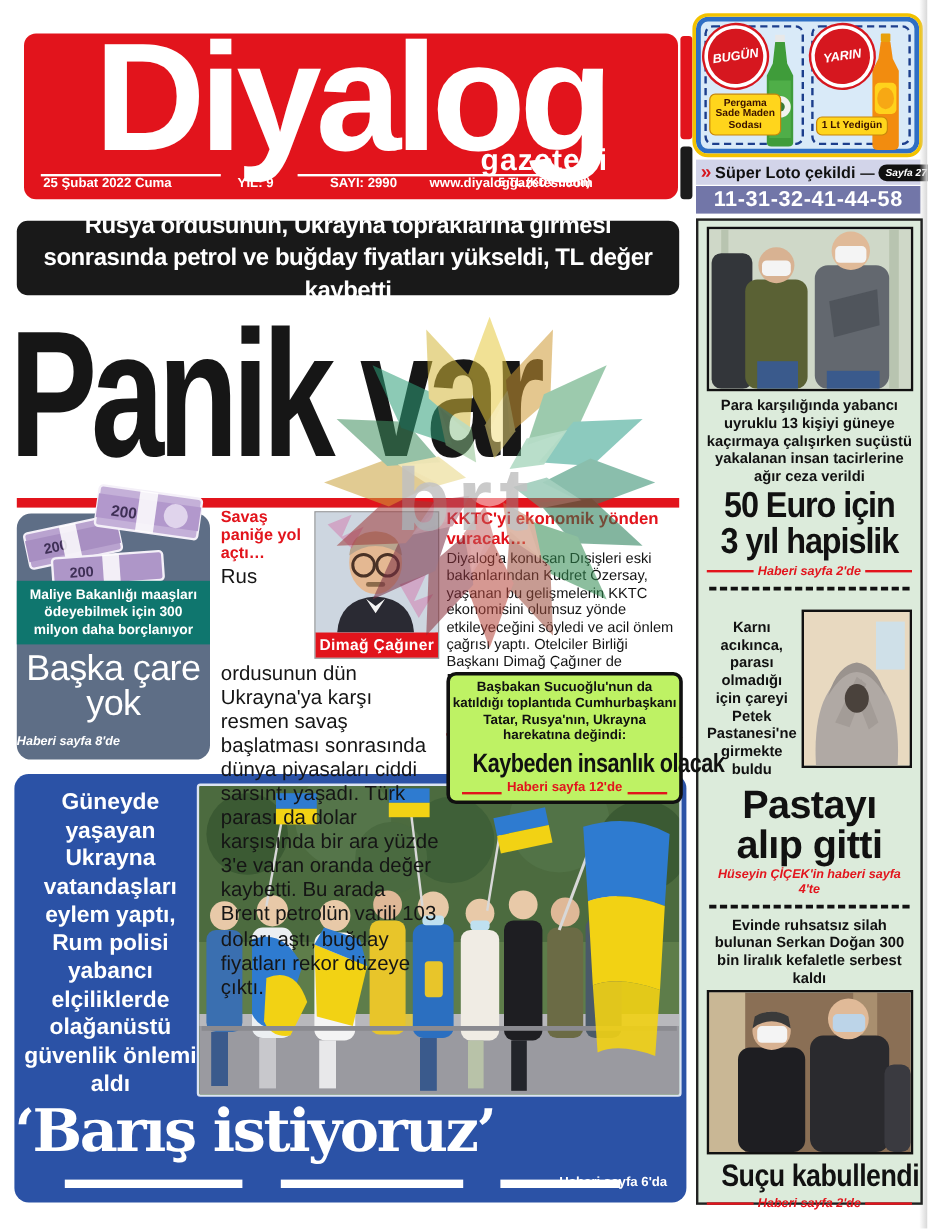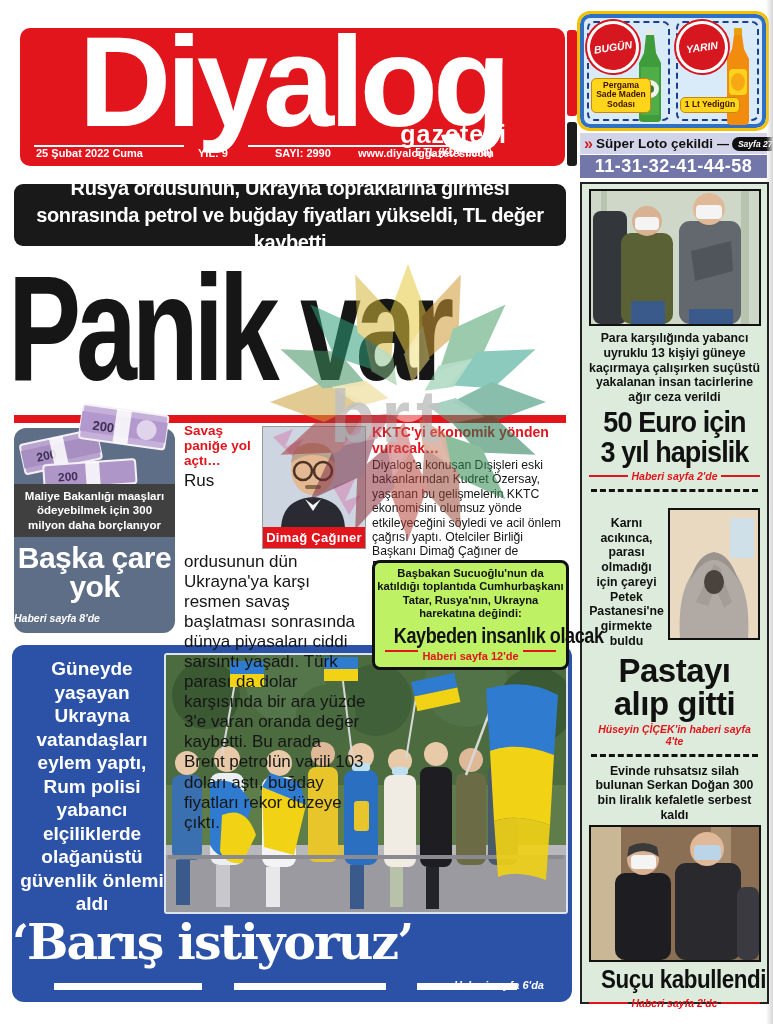--- a/index.html
+++ b/index.html
@@ -56,23 +56,23 @@
   .red-rule{left:14px;top:415px;width:552px;height:8px;background:#e2141c;z-index:1;}
 
   
   .watermark{left:238px;top:262px;width:334px;height:332px;opacity:.55;z-index:6;pointer-events:none;}
   .wm-text{font-size:74px;font-weight:800;fill:#8f8f8f;letter-spacing:6px;opacity:.85;
     font-family:"Liberation Sans",sans-serif;}
 
   
   .finance{left:14px;top:428px;width:161px;height:205px;background:#5e6e86;border-radius:12px;z-index:7;}
   .money{position:absolute;left:0px;top:-36px;}
-  .fin-kicker{position:absolute;top:56px;left:0;right:0;background:#404040;color:#fff;
+  .fin-kicker{position:absolute;top:56px;left:0;right:0;background:#0f766e;color:#fff;
     font-size:11.5px;font-weight:800;text-align:center;line-height:1.25;padding:5px 3px;}
-  .fin-head{position:absolute;top:116px;left:0;right:0;color:#fff;font-size:30px;font-weight:700;
+  .fin-head{position:absolute;top:116px;left:0;right:0;color:#fff;font-size:30px;font-weight:400;
     text-align:center;line-height:.95;letter-spacing:-.5px;}
   .fin-ref{position:absolute;bottom:9px;left:0;right:0;color:#fff;font-size:10.5px;
     font-weight:800;font-style:italic;}
 
   
   .war{left:184px;top:424px;width:182px;z-index:3;}
   .portrait{float:right;width:102px;margin:2px 0 3px 6px;border:1px solid #999;background:#cfd8e2;}
   .portrait-cap{background:#e2141c;color:#fff;font-weight:800;font-size:13px;
     text-align:center;padding:3px 0;letter-spacing:.3px;}
   .war-title{color:#e2141c;font-weight:800;font-size:13.5px;line-height:1.1;margin-bottom:2px;}
@@ -85,35 +85,35 @@
   .kktc-byline{display:flex;align-items:center;margin-top:5px;gap:4px;}
   .kktc-byline .rline{flex:1;height:2px;background:#e2141c;}
   .kktc-byline span{color:#e2141c;font-weight:800;font-style:italic;font-size:10px;white-space:nowrap;}
 
   
   .tatar{left:372px;top:560px;width:197px;border:3px solid #101010;border-radius:8px;
     background:#bef264;box-sizing:border-box;padding:4px 2px 5px;z-index:3;}
   .tatar-kicker{font-size:11.2px;font-weight:800;text-align:center;line-height:1.2;}
   .tatar-head{font-size:22px;font-weight:800;text-align:center;white-space:nowrap;
     transform:scaleX(.82);letter-spacing:-.5px;margin:2px 0 1px;}
-  .tatar-ref{display:flex;align-items:flex-start;gap:4px;padding:0 8px;}
+  .tatar-ref{display:flex;align-items:flex-end;gap:4px;padding:0 8px;}
   .tatar-ref .rline{flex:1;height:2px;background:#e2141c;}
   .tatar-ref span{color:#e2141c;font-weight:800;font-size:11px;white-space:nowrap;}
 
   
   .protest{left:12px;top:645px;width:560px;height:357px;background:#2b52a6;border-radius:12px;z-index:2;}
   .protest-side{position:absolute;left:6px;top:12px;width:148px;color:#fff;font-weight:800;
     font-size:19px;text-align:center;line-height:1.24;}
   .protest-photo{position:absolute;left:152px;top:8px;width:400px;height:257px;
     border:2px solid #dce4f2;border-radius:3px;overflow:hidden;background:#5e7d4a;}
   .protest-head{position:absolute;left:0;right:0;top:268px;text-align:left;color:#fff;
     font-family:"DejaVu Serif",serif;font-weight:800;font-size:49px;letter-spacing:-2px;}
   .pbar{position:absolute;top:338px;height:7px;background:#fff;}
-  .protest-ref{position:absolute;right:28px;top:334px;color:#fff;font-weight:800;
-    font-style:italic;font-size:11px;}
+  .protest-ref{position:absolute;right:16px;top:334px;color:#fff;font-weight:800;
+    font-size:11px;}
 
   
   .sidebar{left:580px;top:182px;width:189px;height:822px;background:#dcebdb;
     border:2px solid #222;box-sizing:border-box;padding:5px 7px;z-index:2;}
   .sphoto{border:2px solid #111;margin:0 auto;display:block;background:#cfd8c8;}
   .skicker{font-weight:800;font-size:12.3px;text-align:center;line-height:1.2;margin:5px 0 2px;}
   .shead1{font-size:30px;font-weight:800;text-align:center;line-height:1.02;
     letter-spacing:-1px;transform:scaleX(.9);}
   .shead2{font-size:33px;font-weight:800;text-align:center;line-height:1.0;letter-spacing:-.5px;margin-top:3px;}
   .shead3{font-size:26px;font-weight:800;text-align:center;white-space:nowrap;

